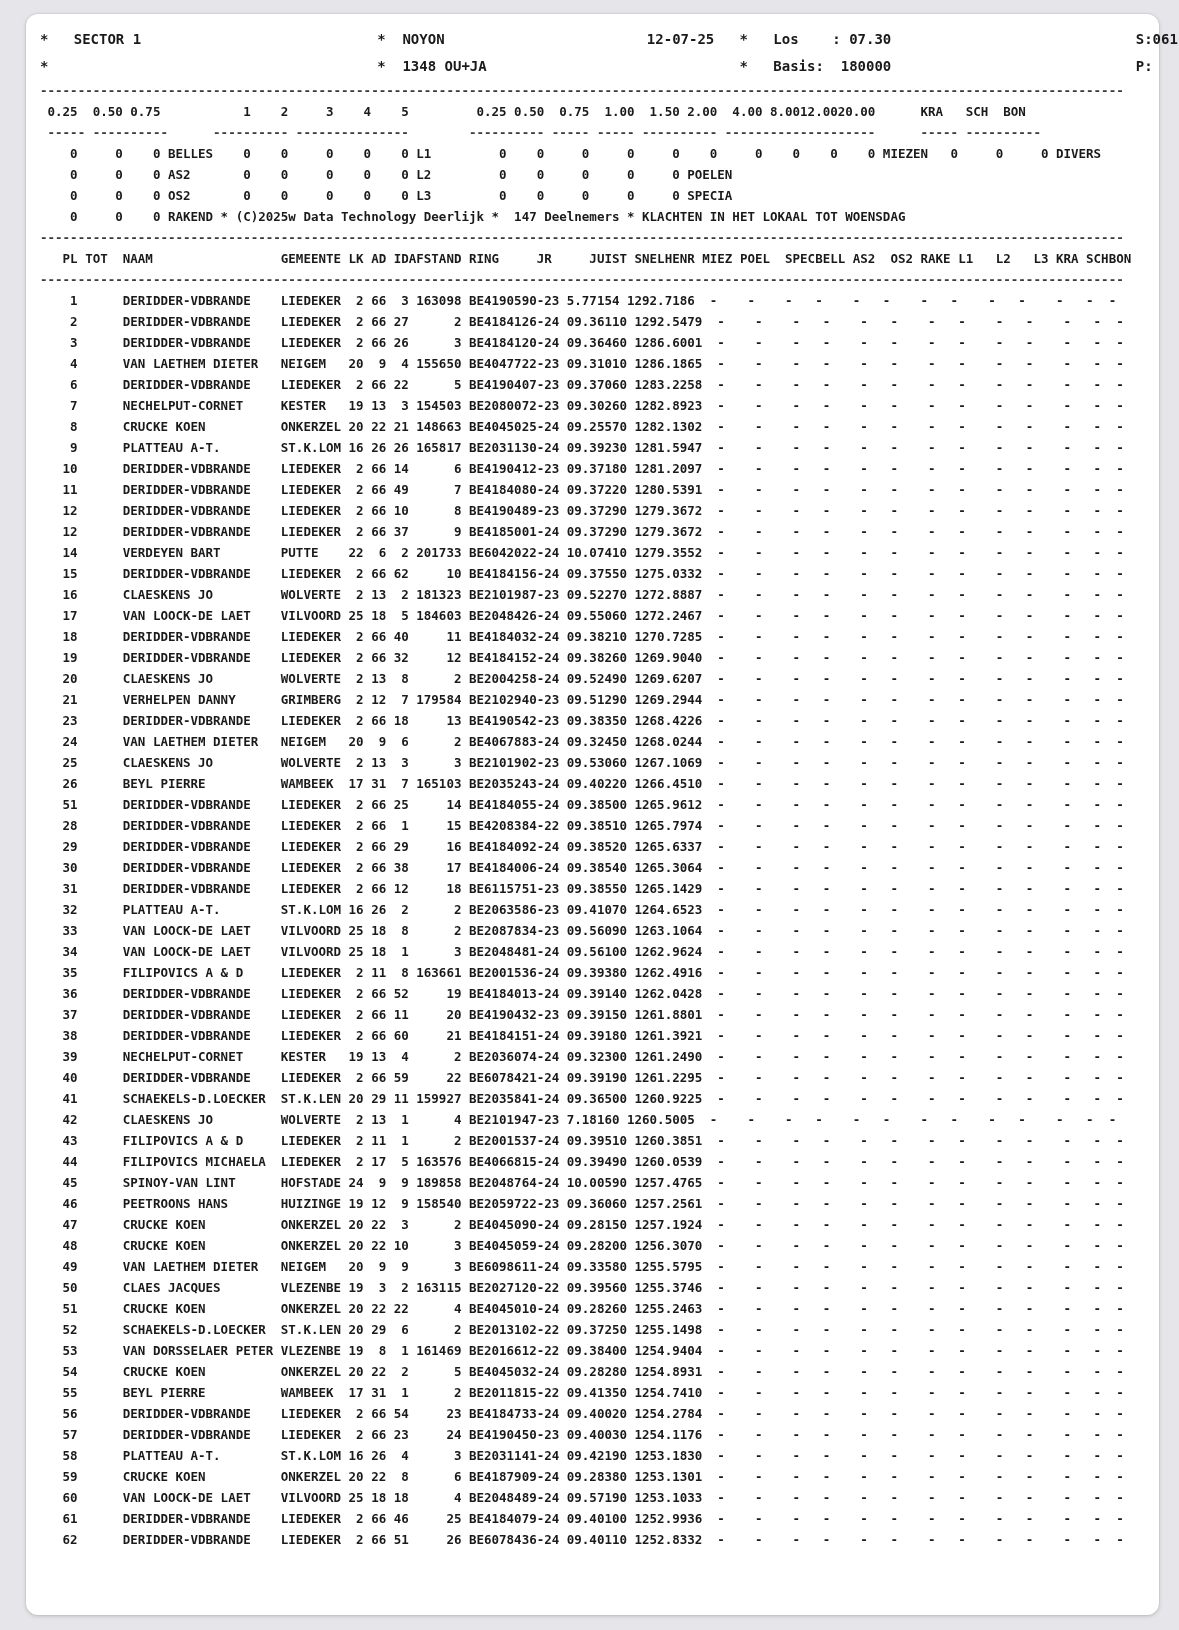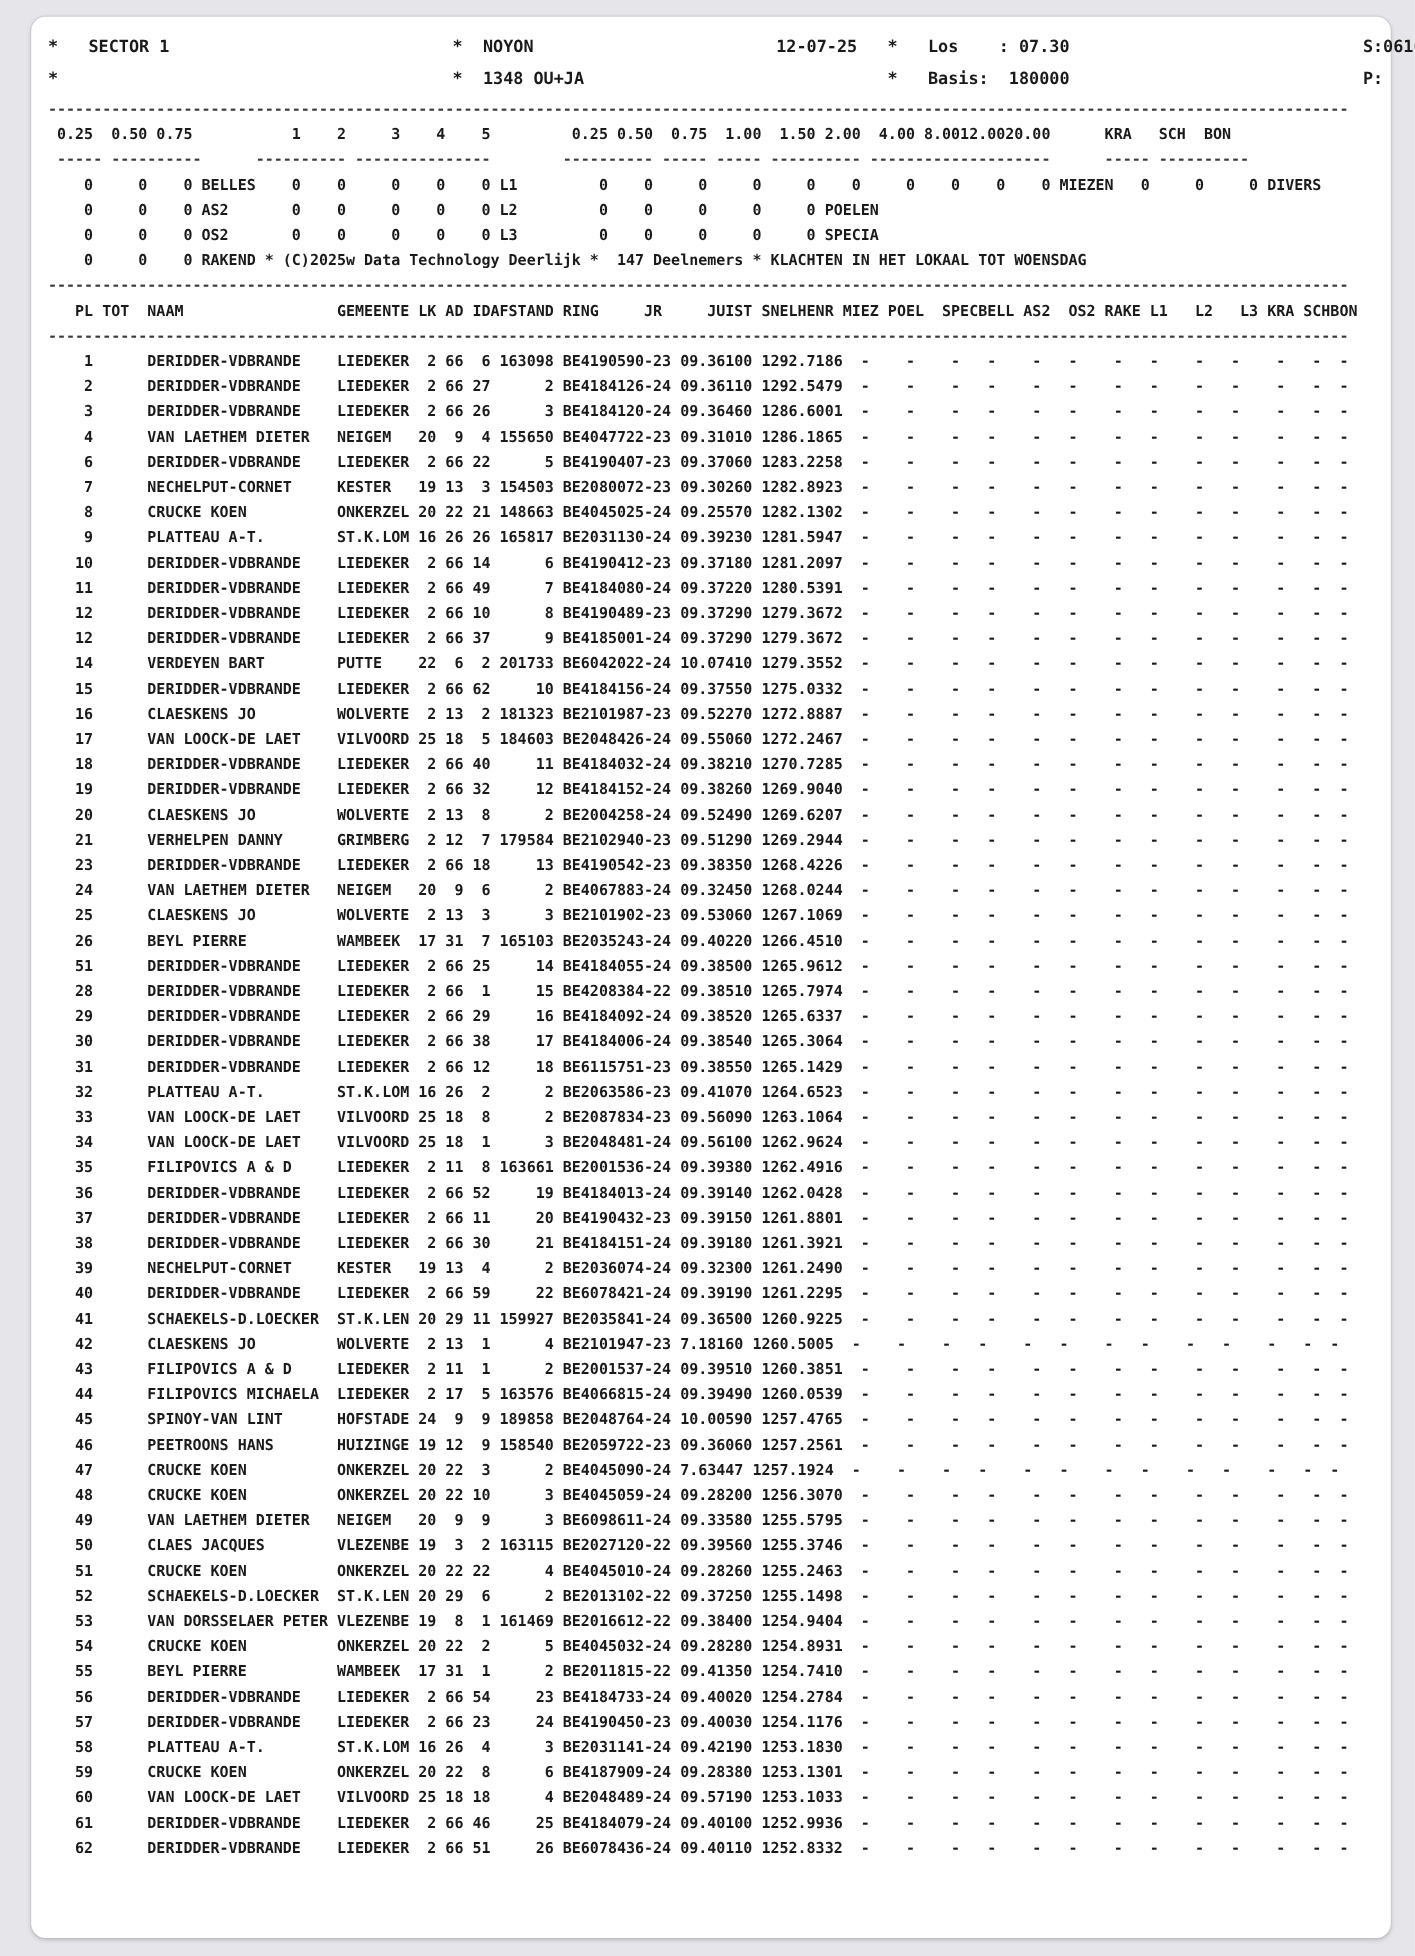--- a/index.html
+++ b/index.html
@@ -44,21 +44,21 @@
     <div class="ln"> 0.25  0.50 0.75           1    2     3    4    5         0.25 0.50  0.75  1.00  1.50 2.00  4.00 8.0012.0020.00      KRA   SCH  BON</div>
     <div class="ln sep"> ----- ----------      ---------- ---------------        ---------- ----- ----- ---------- --------------------      ----- ----------</div>
     <div class="ln">    0     0    0 BELLES    0    0     0    0    0 L1         0    0     0     0     0    0     0    0    0    0 MIEZEN   0     0     0 DIVERS</div>
     <div class="ln">    0     0    0 AS2       0    0     0    0    0 L2         0    0     0     0     0 POELEN</div>
     <div class="ln">    0     0    0 OS2       0    0     0    0    0 L3         0    0     0     0     0 SPECIA</div>
     <div class="ln">    0     0    0 RAKEND * (C)2025w Data Technology Deerlijk *  147 Deelnemers * KLACHTEN IN HET LOKAAL TOT WOENSDAG</div>
     <div class="ln sep">------------------------------------------------------------------------------------------------------------------------------------------------</div>
     <div class="ln">   PL TOT  NAAM                 GEMEENTE LK AD IDAFSTAND RING     JR     JUIST SNELHENR MIEZ POEL  SPECBELL AS2  OS2 RAKE L1   L2   L3 KRA SCHBON</div>
     <div class="ln sep">------------------------------------------------------------------------------------------------------------------------------------------------</div>
     <div class="rows">
-      <div class="ln">    1      DERIDDER-VDBRANDE    LIEDEKER  2 66  6 163098 BE4190590-23 09.36100 1292.7186  -    -    -   -    -   -    -   -    -   -    -   -  -</div>
+      <div class="ln">    1      DERIDDER-VDBRANDE    LIEDEKER  2 66  3 163098 BE4190590-23 5.77154 1292.7186  -    -    -   -    -   -    -   -    -   -    -   -  -</div>
       <div class="ln">    2      DERIDDER-VDBRANDE    LIEDEKER  2 66 27      2 BE4184126-24 09.36110 1292.5479  -    -    -   -    -   -    -   -    -   -    -   -  -</div>
       <div class="ln">    3      DERIDDER-VDBRANDE    LIEDEKER  2 66 26      3 BE4184120-24 09.36460 1286.6001  -    -    -   -    -   -    -   -    -   -    -   -  -</div>
       <div class="ln">    4      VAN LAETHEM DIETER   NEIGEM   20  9  4 155650 BE4047722-23 09.31010 1286.1865  -    -    -   -    -   -    -   -    -   -    -   -  -</div>
       <div class="ln">    6      DERIDDER-VDBRANDE    LIEDEKER  2 66 22      5 BE4190407-23 09.37060 1283.2258  -    -    -   -    -   -    -   -    -   -    -   -  -</div>
       <div class="ln">    7      NECHELPUT-CORNET     KESTER   19 13  3 154503 BE2080072-23 09.30260 1282.8923  -    -    -   -    -   -    -   -    -   -    -   -  -</div>
       <div class="ln">    8      CRUCKE KOEN          ONKERZEL 20 22 21 148663 BE4045025-24 09.25570 1282.1302  -    -    -   -    -   -    -   -    -   -    -   -  -</div>
       <div class="ln">    9      PLATTEAU A-T.        ST.K.LOM 16 26 26 165817 BE2031130-24 09.39230 1281.5947  -    -    -   -    -   -    -   -    -   -    -   -  -</div>
       <div class="ln">   10      DERIDDER-VDBRANDE    LIEDEKER  2 66 14      6 BE4190412-23 09.37180 1281.2097  -    -    -   -    -   -    -   -    -   -    -   -  -</div>
       <div class="ln">   11      DERIDDER-VDBRANDE    LIEDEKER  2 66 49      7 BE4184080-24 09.37220 1280.5391  -    -    -   -    -   -    -   -    -   -    -   -  -</div>
       <div class="ln">   12      DERIDDER-VDBRANDE    LIEDEKER  2 66 10      8 BE4190489-23 09.37290 1279.3672  -    -    -   -    -   -    -   -    -   -    -   -  -</div>
@@ -79,30 +79,30 @@
       <div class="ln">   28      DERIDDER-VDBRANDE    LIEDEKER  2 66  1     15 BE4208384-22 09.38510 1265.7974  -    -    -   -    -   -    -   -    -   -    -   -  -</div>
       <div class="ln">   29      DERIDDER-VDBRANDE    LIEDEKER  2 66 29     16 BE4184092-24 09.38520 1265.6337  -    -    -   -    -   -    -   -    -   -    -   -  -</div>
       <div class="ln">   30      DERIDDER-VDBRANDE    LIEDEKER  2 66 38     17 BE4184006-24 09.38540 1265.3064  -    -    -   -    -   -    -   -    -   -    -   -  -</div>
       <div class="ln">   31      DERIDDER-VDBRANDE    LIEDEKER  2 66 12     18 BE6115751-23 09.38550 1265.1429  -    -    -   -    -   -    -   -    -   -    -   -  -</div>
       <div class="ln">   32      PLATTEAU A-T.        ST.K.LOM 16 26  2      2 BE2063586-23 09.41070 1264.6523  -    -    -   -    -   -    -   -    -   -    -   -  -</div>
       <div class="ln">   33      VAN LOOCK-DE LAET    VILVOORD 25 18  8      2 BE2087834-23 09.56090 1263.1064  -    -    -   -    -   -    -   -    -   -    -   -  -</div>
       <div class="ln">   34      VAN LOOCK-DE LAET    VILVOORD 25 18  1      3 BE2048481-24 09.56100 1262.9624  -    -    -   -    -   -    -   -    -   -    -   -  -</div>
       <div class="ln">   35      FILIPOVICS A &amp; D     LIEDEKER  2 11  8 163661 BE2001536-24 09.39380 1262.4916  -    -    -   -    -   -    -   -    -   -    -   -  -</div>
       <div class="ln">   36      DERIDDER-VDBRANDE    LIEDEKER  2 66 52     19 BE4184013-24 09.39140 1262.0428  -    -    -   -    -   -    -   -    -   -    -   -  -</div>
       <div class="ln">   37      DERIDDER-VDBRANDE    LIEDEKER  2 66 11     20 BE4190432-23 09.39150 1261.8801  -    -    -   -    -   -    -   -    -   -    -   -  -</div>
-      <div class="ln">   38      DERIDDER-VDBRANDE    LIEDEKER  2 66 30     21 BE4184151-24 09.39180 1261.3921  -    -    -   -    -   -    -   -    -   -    -   -  -</div>
+      <div class="ln">   38      DERIDDER-VDBRANDE    LIEDEKER  2 66 60     21 BE4184151-24 09.39180 1261.3921  -    -    -   -    -   -    -   -    -   -    -   -  -</div>
       <div class="ln">   39      NECHELPUT-CORNET     KESTER   19 13  4      2 BE2036074-24 09.32300 1261.2490  -    -    -   -    -   -    -   -    -   -    -   -  -</div>
       <div class="ln">   40      DERIDDER-VDBRANDE    LIEDEKER  2 66 59     22 BE6078421-24 09.39190 1261.2295  -    -    -   -    -   -    -   -    -   -    -   -  -</div>
       <div class="ln">   41      SCHAEKELS-D.LOECKER  ST.K.LEN 20 29 11 159927 BE2035841-24 09.36500 1260.9225  -    -    -   -    -   -    -   -    -   -    -   -  -</div>
       <div class="ln">   42      CLAESKENS JO         WOLVERTE  2 13  1      4 BE2101947-23 7.18160 1260.5005  -    -    -   -    -   -    -   -    -   -    -   -  -</div>
       <div class="ln">   43      FILIPOVICS A &amp; D     LIEDEKER  2 11  1      2 BE2001537-24 09.39510 1260.3851  -    -    -   -    -   -    -   -    -   -    -   -  -</div>
       <div class="ln">   44      FILIPOVICS MICHAELA  LIEDEKER  2 17  5 163576 BE4066815-24 09.39490 1260.0539  -    -    -   -    -   -    -   -    -   -    -   -  -</div>
       <div class="ln">   45      SPINOY-VAN LINT      HOFSTADE 24  9  9 189858 BE2048764-24 10.00590 1257.4765  -    -    -   -    -   -    -   -    -   -    -   -  -</div>
       <div class="ln">   46      PEETROONS HANS       HUIZINGE 19 12  9 158540 BE2059722-23 09.36060 1257.2561  -    -    -   -    -   -    -   -    -   -    -   -  -</div>
-      <div class="ln">   47      CRUCKE KOEN          ONKERZEL 20 22  3      2 BE4045090-24 7.63447 1257.1924  -    -    -   -    -   -    -   -    -   -    -   -  -</div>
+      <div class="ln">   47      CRUCKE KOEN          ONKERZEL 20 22  3      2 BE4045090-24 09.28150 1257.1924  -    -    -   -    -   -    -   -    -   -    -   -  -</div>
       <div class="ln">   48      CRUCKE KOEN          ONKERZEL 20 22 10      3 BE4045059-24 09.28200 1256.3070  -    -    -   -    -   -    -   -    -   -    -   -  -</div>
       <div class="ln">   49      VAN LAETHEM DIETER   NEIGEM   20  9  9      3 BE6098611-24 09.33580 1255.5795  -    -    -   -    -   -    -   -    -   -    -   -  -</div>
       <div class="ln">   50      CLAES JACQUES        VLEZENBE 19  3  2 163115 BE2027120-22 09.39560 1255.3746  -    -    -   -    -   -    -   -    -   -    -   -  -</div>
       <div class="ln">   51      CRUCKE KOEN          ONKERZEL 20 22 22      4 BE4045010-24 09.28260 1255.2463  -    -    -   -    -   -    -   -    -   -    -   -  -</div>
       <div class="ln">   52      SCHAEKELS-D.LOECKER  ST.K.LEN 20 29  6      2 BE2013102-22 09.37250 1255.1498  -    -    -   -    -   -    -   -    -   -    -   -  -</div>
       <div class="ln">   53      VAN DORSSELAER PETER VLEZENBE 19  8  1 161469 BE2016612-22 09.38400 1254.9404  -    -    -   -    -   -    -   -    -   -    -   -  -</div>
       <div class="ln">   54      CRUCKE KOEN          ONKERZEL 20 22  2      5 BE4045032-24 09.28280 1254.8931  -    -    -   -    -   -    -   -    -   -    -   -  -</div>
       <div class="ln">   55      BEYL PIERRE          WAMBEEK  17 31  1      2 BE2011815-22 09.41350 1254.7410  -    -    -   -    -   -    -   -    -   -    -   -  -</div>
       <div class="ln">   56      DERIDDER-VDBRANDE    LIEDEKER  2 66 54     23 BE4184733-24 09.40020 1254.2784  -    -    -   -    -   -    -   -    -   -    -   -  -</div>
       <div class="ln">   57      DERIDDER-VDBRANDE    LIEDEKER  2 66 23     24 BE4190450-23 09.40030 1254.1176  -    -    -   -    -   -    -   -    -   -    -   -  -</div>

